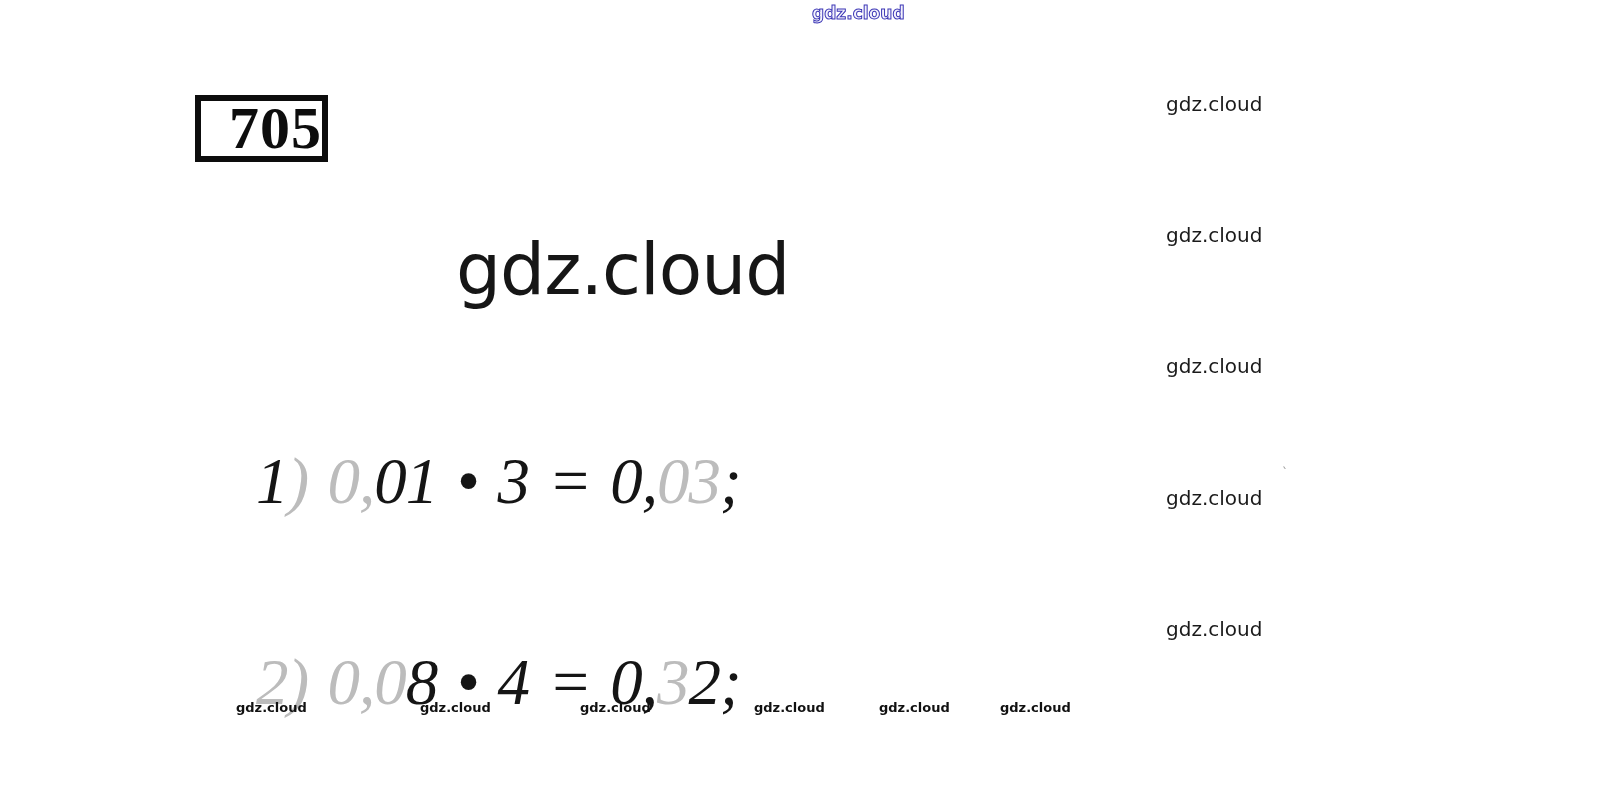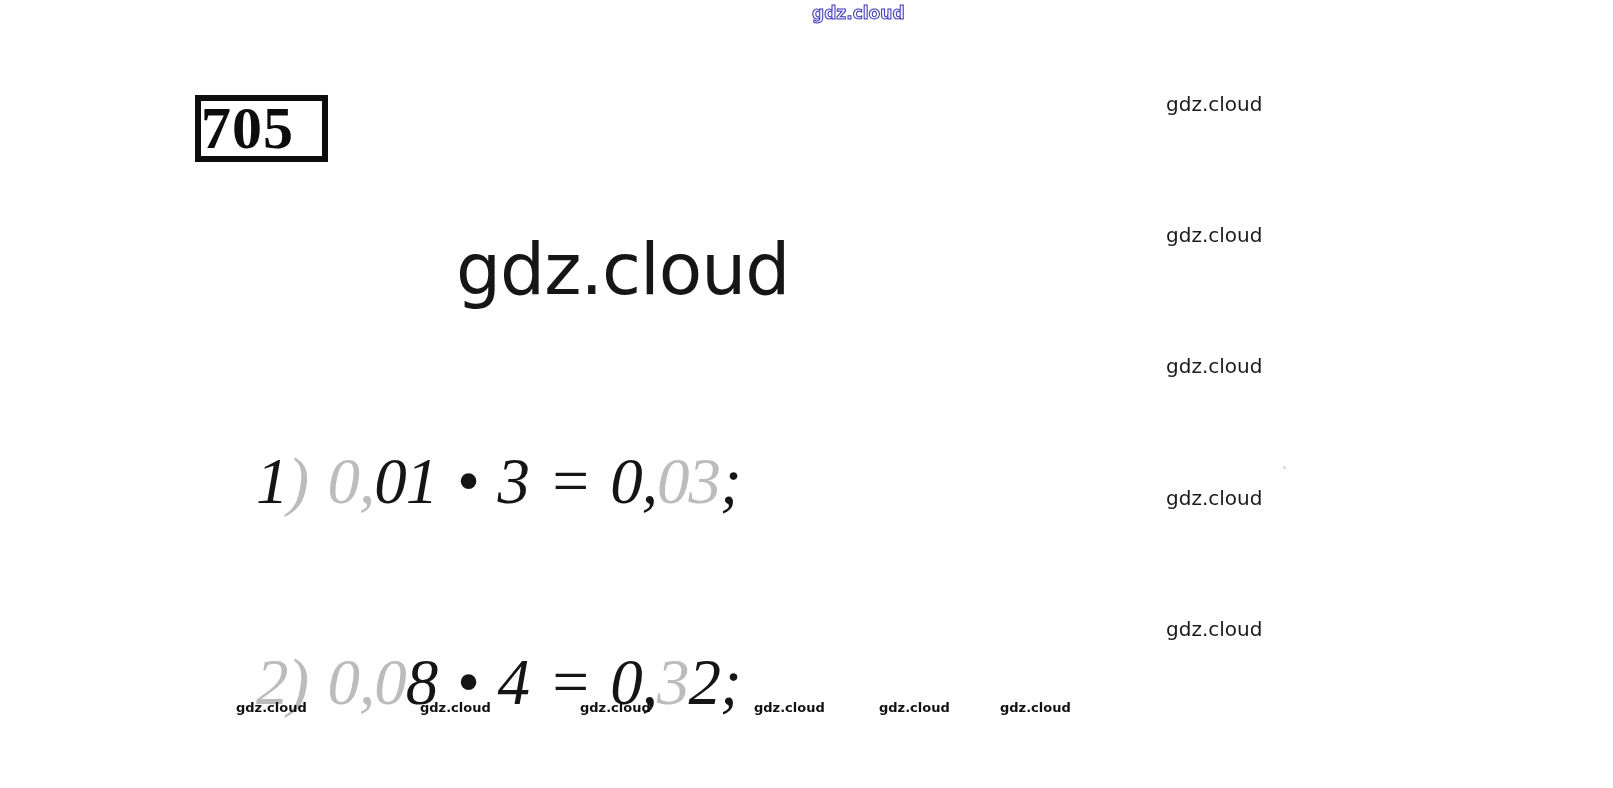--- a/index.html
+++ b/index.html
@@ -31,21 +31,21 @@
   
   .problem-box {
     position: absolute;
     left: 147px;
     top: 95px;
     width: 121px;
     height: 55px;
     border: 6px solid #0d0d0d;
     display: flex;
     align-items: center;
-    justify-content: flex-start;
+    justify-content: flex-end;
   }
   .problem-box span {
     font-family: "Liberation Serif", serif;
     font-weight: bold;
     font-size: 60px;
     line-height: 55px;
     color: #0d0d0d;
     letter-spacing: 1px;
   }
   

